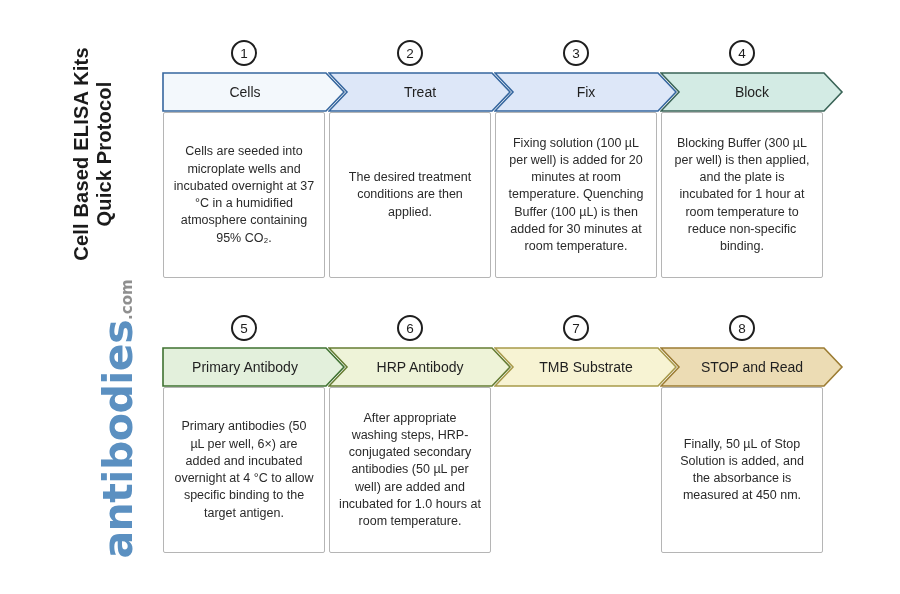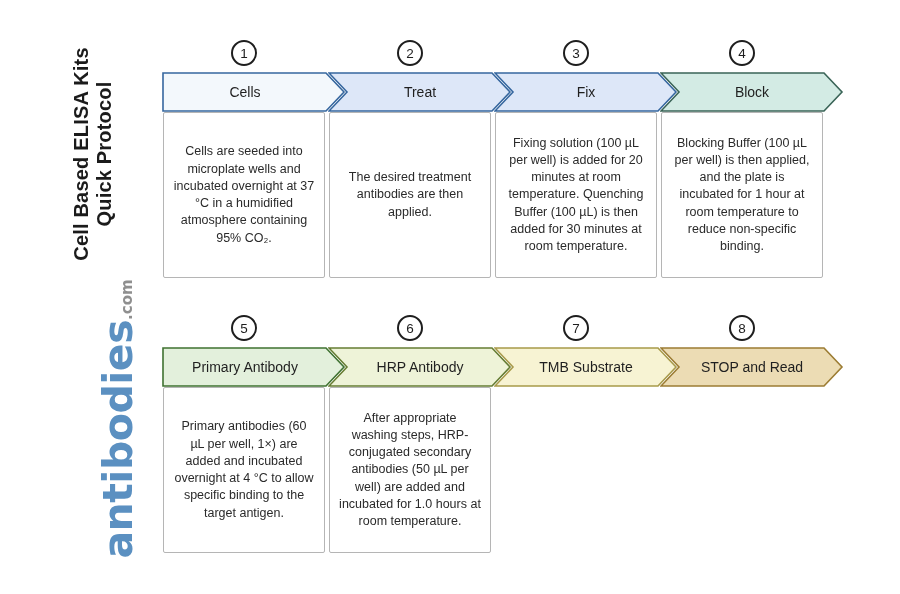--- a/index.html
+++ b/index.html
@@ -64,48 +64,48 @@
     </svg>
     <div class="desc">Cells are seeded into microplate wells and incubated overnight at 37 °C in a humidified atmosphere containing 95% CO₂.</div>
   </div>
 
   <div class="step r1 c1">
     <div class="badge">2</div>
     <svg class="arrow" viewBox="0 0 184 40">
       <path d="M1 1 H164 L182 20 L164 39 H1 L19 20 Z" fill="#dde7f8" stroke="#36679f"></path>
       <text x="92" y="20" text-anchor="middle" dominant-baseline="central">Treat</text>
     </svg>
-    <div class="desc">The desired treatment antibodies are then applied.</div>
+    <div class="desc">The desired treatment conditions are then applied.</div>
   </div>
 
   <div class="step r1 c2">
     <div class="badge">3</div>
     <svg class="arrow" viewBox="0 0 184 40">
       <path d="M1 1 H164 L182 20 L164 39 H1 L19 20 Z" fill="#dde7f8" stroke="#36679f"></path>
       <text x="92" y="20" text-anchor="middle" dominant-baseline="central">Fix</text>
     </svg>
     <div class="desc">Fixing solution (100 µL per well) is added for 20 minutes at room temperature. Quenching Buffer (100 µL) is then added for 30 minutes at room temperature.</div>
   </div>
 
   <div class="step r1 c3">
     <div class="badge">4</div>
     <svg class="arrow" viewBox="0 0 184 40">
       <path d="M1 1 H164 L182 20 L164 39 H1 L19 20 Z" fill="#d3ebe4" stroke="#3a6457"></path>
       <text x="92" y="20" text-anchor="middle" dominant-baseline="central">Block</text>
     </svg>
-    <div class="desc">Blocking Buffer (100 µL per well) is then applied, and the plate is incubated for 1 hour at room temperature to reduce non-specific binding.</div>
+    <div class="desc">Blocking Buffer (300 µL per well) is then applied, and the plate is incubated for 1 hour at room temperature to reduce non-specific binding.</div>
   </div>
 
   <div class="step r2 c0">
     <div class="badge">5</div>
     <svg class="arrow" viewBox="0 0 184 40">
       <path d="M1 1 H164 L182 20 L164 39 H1 Z" fill="#e3f0dc" stroke="#3f7231"></path>
       <text x="83" y="20" text-anchor="middle" dominant-baseline="central">Primary Antibody</text>
     </svg>
-    <div class="desc">Primary antibodies (60 µL per well, 1×) are added and incubated overnight at 4 °C to allow specific binding to the target antigen.</div>
+    <div class="desc">Primary antibodies (50 µL per well, 6×) are added and incubated overnight at 4 °C to allow specific binding to the target antigen.</div>
   </div>
 
   <div class="step r2 c1">
     <div class="badge">6</div>
     <svg class="arrow" viewBox="0 0 184 40">
       <path d="M1 1 H164 L182 20 L164 39 H1 L19 20 Z" fill="#eef3d8" stroke="#667d33"></path>
       <text x="92" y="20" text-anchor="middle" dominant-baseline="central">HRP Antibody</text>
     </svg>
     <div class="desc">After appropriate washing steps, HRP-conjugated secondary antibodies (50 µL per well) are added and incubated for 1.0 hours at room temperature.</div>
   </div>
@@ -117,15 +117,16 @@
       <text x="92" y="20" text-anchor="middle" dominant-baseline="central">TMB Substrate</text>
     </svg>
   </div>
 
   <div class="step r2 c3">
     <div class="badge">8</div>
     <svg class="arrow" viewBox="0 0 184 40">
       <path d="M1 1 H164 L182 20 L164 39 H1 L19 20 Z" fill="#ecdcb4" stroke="#9c7c33"></path>
       <text x="92" y="20" text-anchor="middle" dominant-baseline="central">STOP and Read</text>
     </svg>
+    <div class="desc">Finally, 50 µL of Stop Solution is added, and the absorbance is measured at 450 nm.</div>
   </div>
 
 </div>
 
 </body></html>

